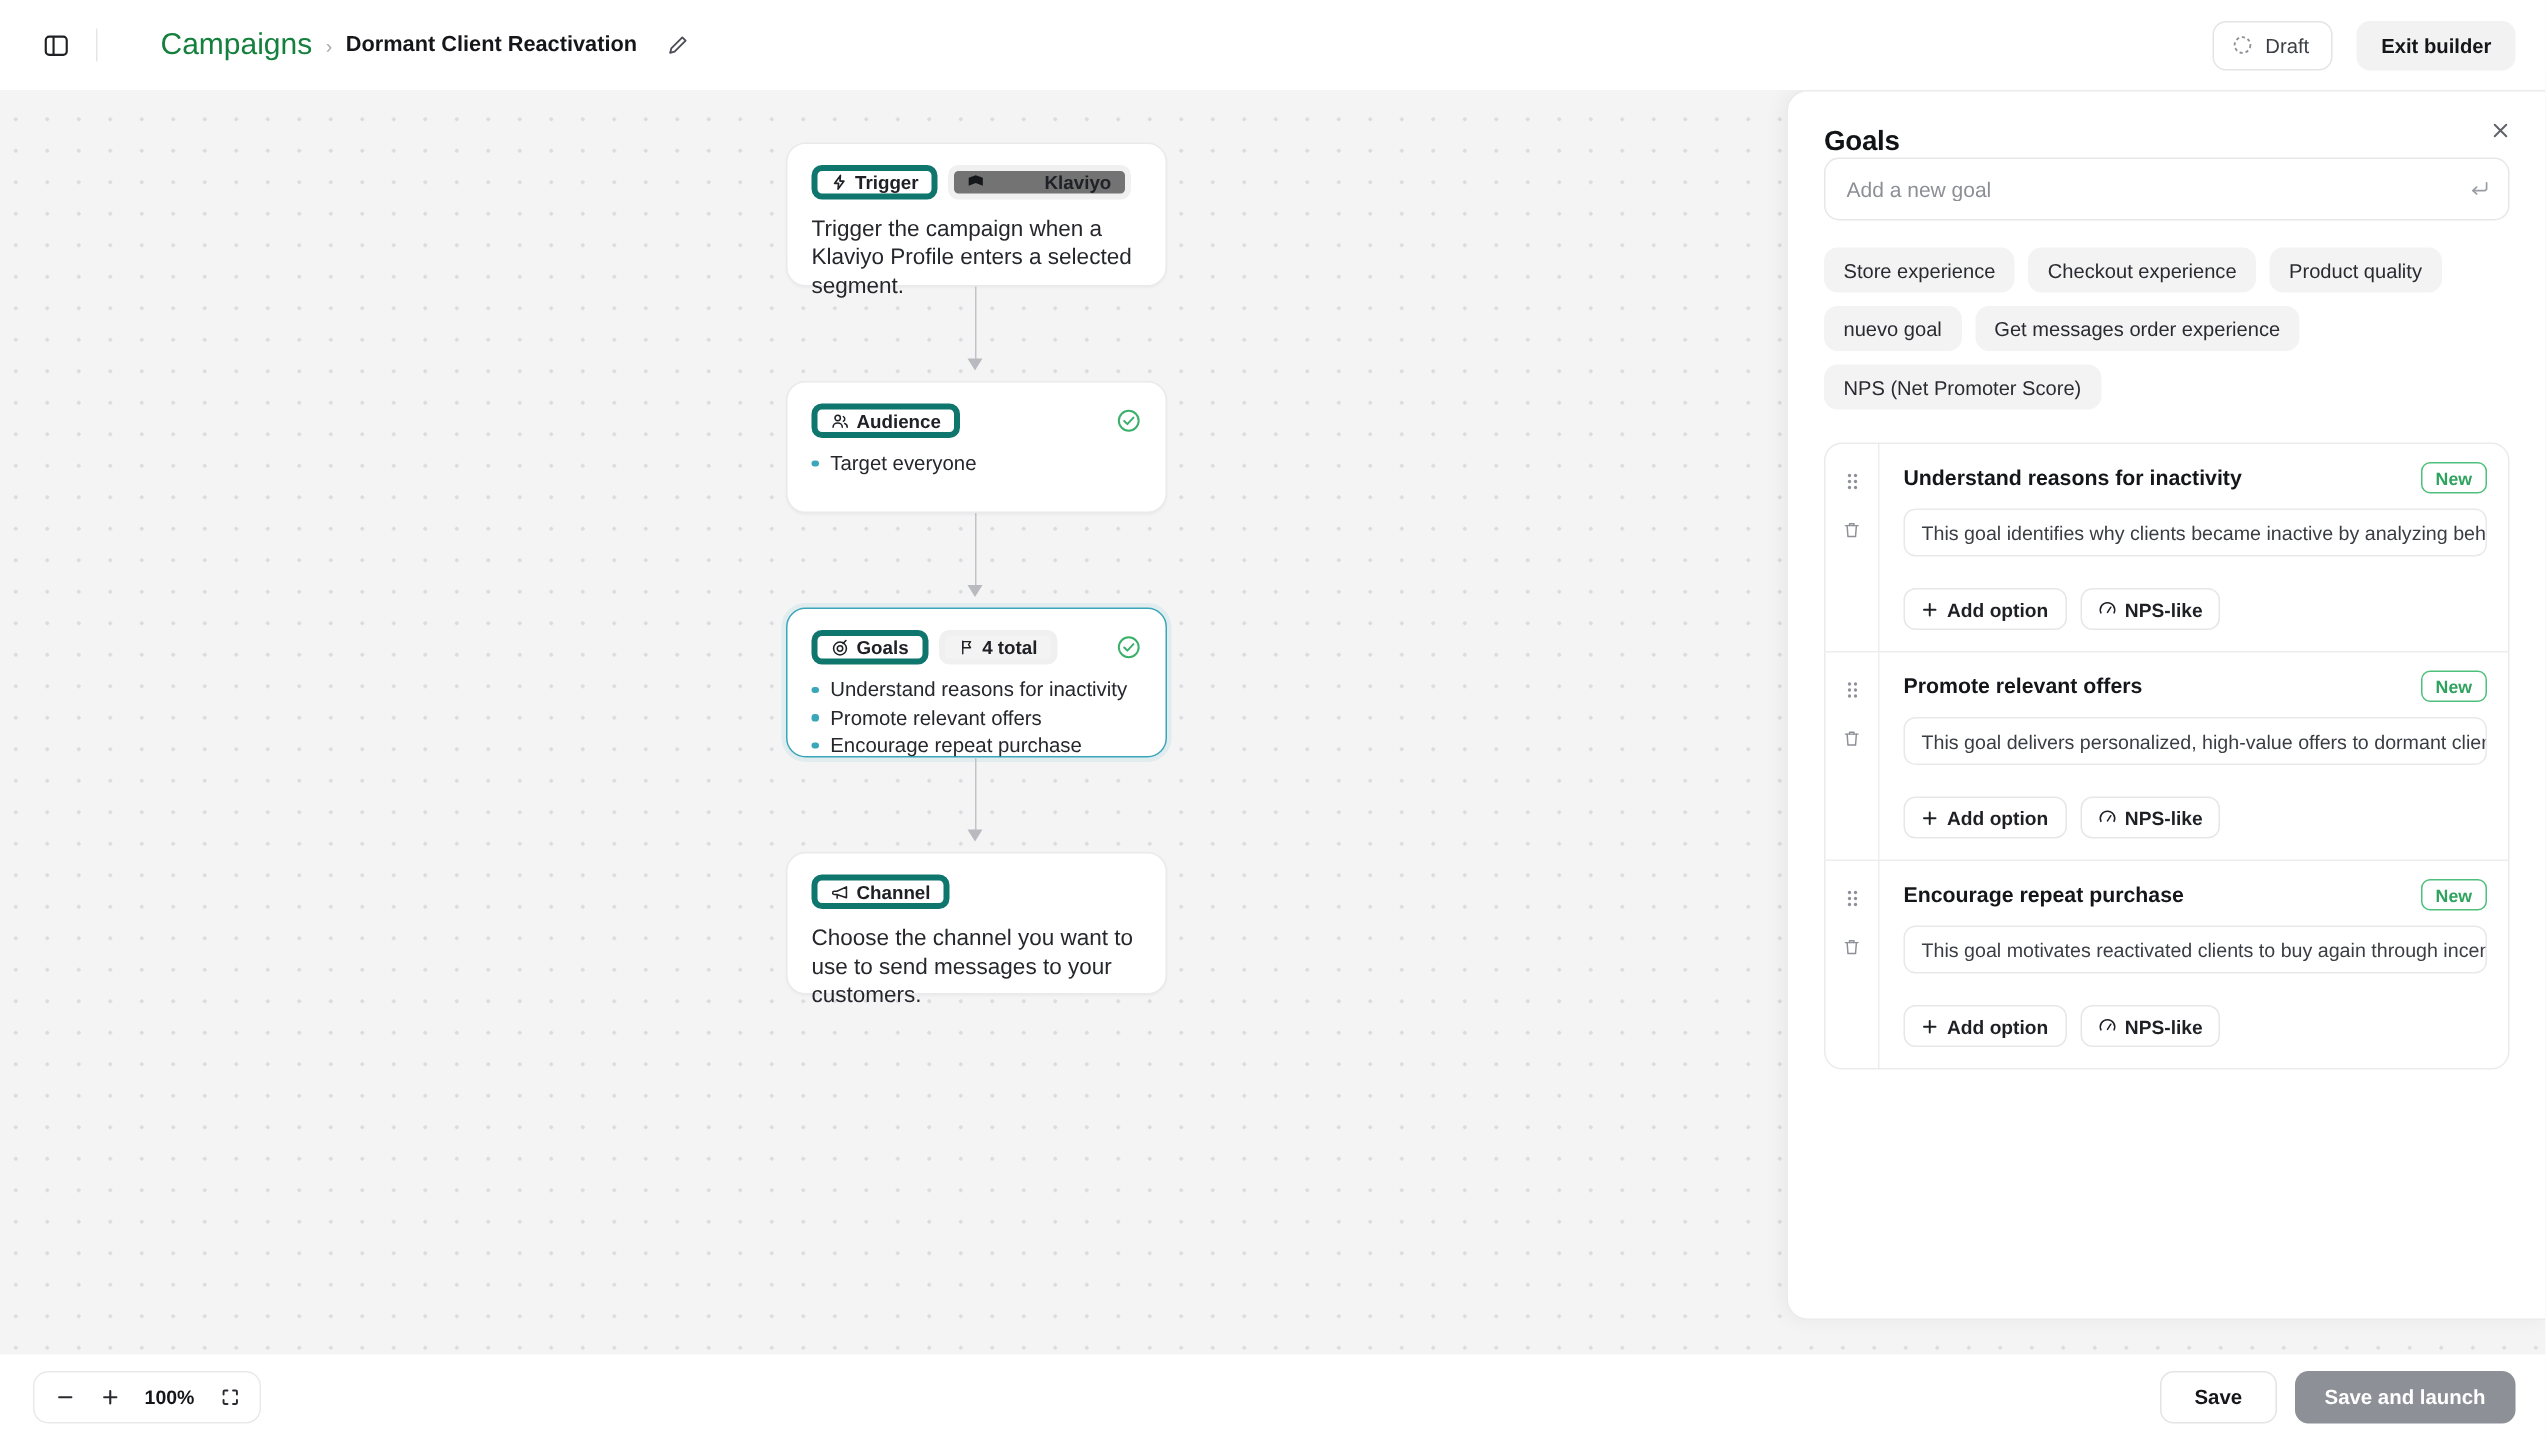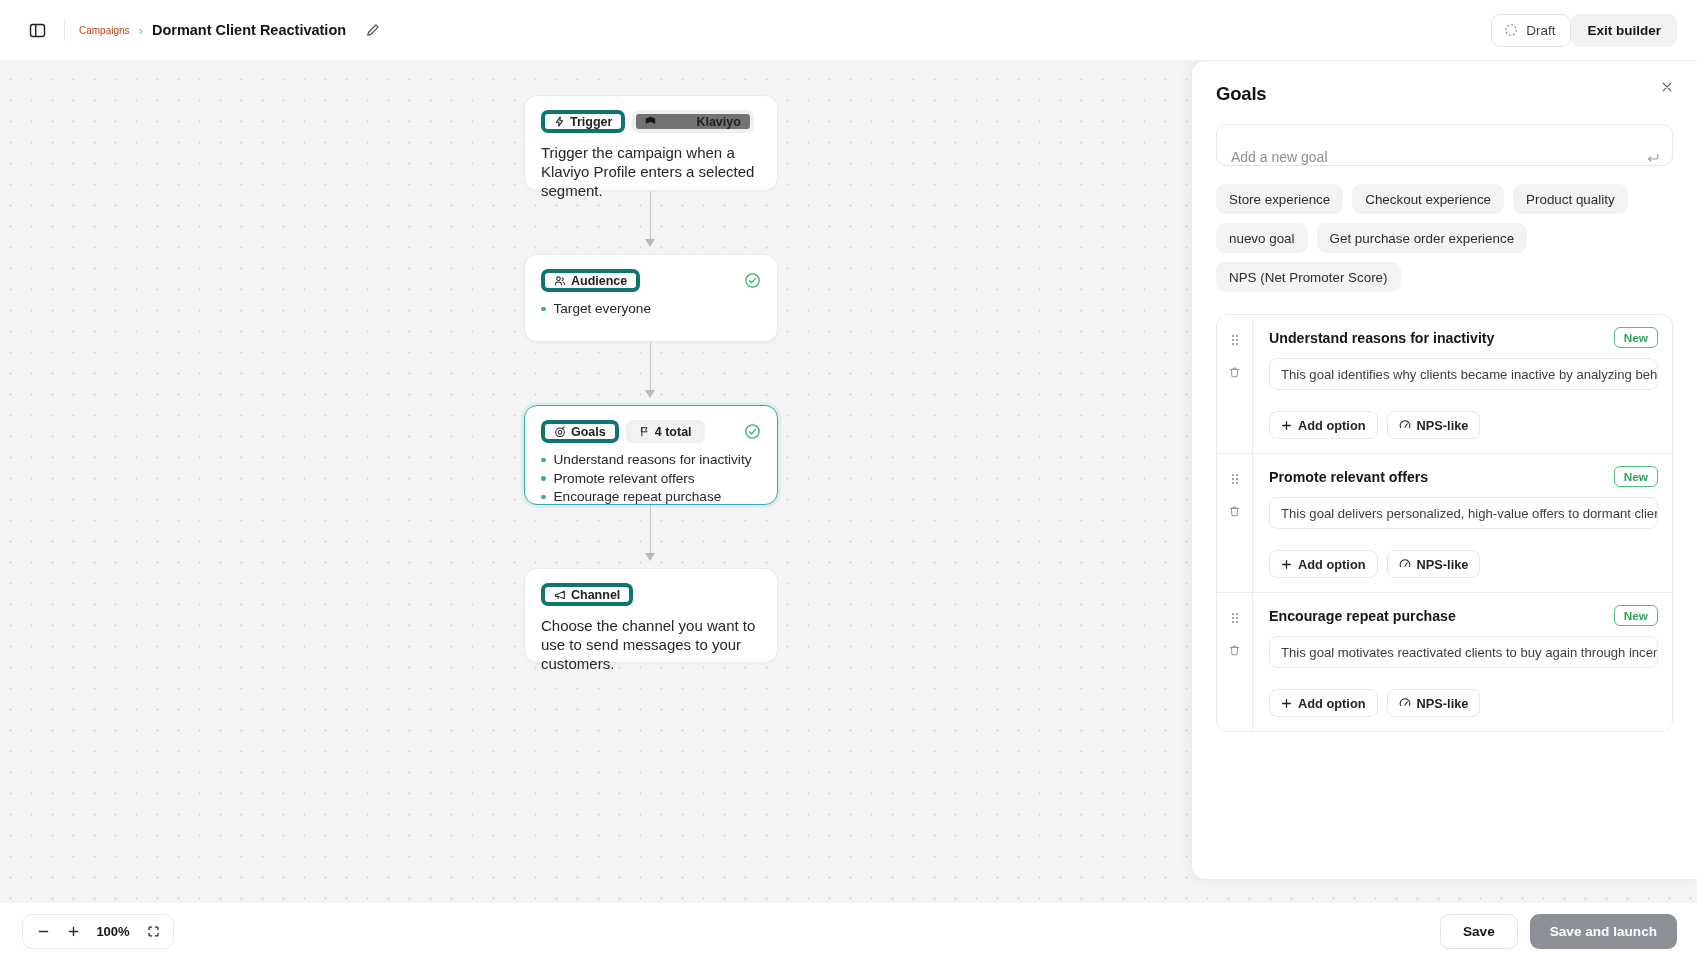--- a/index.html
+++ b/index.html
@@ -18,29 +18,29 @@
     background: #ffffff; display: flex; align-items: center;
     padding: 0 20px 0 22px; z-index: 30;
   }
   .panel-toggle {
     width: 30px; height: 30px; border-radius: 7px;
     display: flex; align-items: center; justify-content: center;
     cursor: pointer; color: #1f2024;
   }
   .topbar-divider { width: 1px; height: 22px; background: #e6e6e8; margin: 0 14px 0 12px; }
   .breadcrumb { display: flex; align-items: center; gap: 9px; }
-  .crumb-link { font-size: 10px; color: #c2410c; cursor: pointer; }
+  .crumb-link { font-size: 20px; color: #15803d; cursor: pointer; margin-left: 28px; }
   .crumb-sep { font-size: 13px; color: #a8aab2; }
   .crumb-current { font-size: 14.5px; color: #15161a; font-weight: 700; }
   .edit-pencil {
     width: 24px; height: 24px; margin-left: 6px; border-radius: 6px;
     display: flex; align-items: center; justify-content: center;
     color: #4b4d55; cursor: pointer;
   }
-  .topbar-right { margin-left: auto; display: flex; align-items: center; gap: 0; }
+  .topbar-right { margin-left: auto; display: flex; align-items: center; gap: 16px; }
   .status-chip {
     height: 33px; padding: 0 15px 0 12px; border: 1px solid #e4e4e7;
     border-radius: 9px; background: #ffffff; display: flex; align-items: center; gap: 8px;
     font-size: 13.5px; color: #3d3f47; cursor: pointer;
   }
   .exit-btn {
     height: 33px; padding: 0 16px; border-radius: 9px; border: none;
     background: #f2f2f3; font-size: 13.5px; color: #15161a; font-weight: 600;
     font-family: inherit; cursor: pointer; display: flex; align-items: center;
   }
@@ -109,22 +109,22 @@
   }
   .panel-close {
     position: absolute; right: 18px; top: 14px; width: 24px; height: 24px;
     border-radius: 6px; display: flex; align-items: center; justify-content: center;
     color: #60626a; cursor: pointer;
   }
   .panel-title { font-size: 18.5px; font-weight: 700; color: #121317; letter-spacing: -0.2px; }
   .panel-sub { margin-top: 9px; font-size: 14px; color: #6b6d75; }
 
   .goal-input-wrap {
-    margin-top: 19px; height: 42px; border: 1px solid #e7e7ea; border-radius: 10px;
-    background: #fff; display: flex; align-items: flex-end; padding: 0 12px 0 14px;
+    height: 42px; border: 1px solid #e7e7ea; border-radius: 10px;
+    background: #fff; display: flex; align-items: center; padding: 0 12px 0 14px;
   }
   .goal-input {
     flex: 1; border: none; outline: none; background: transparent;
     font-family: inherit; font-size: 14px; color: #15161a;
   }
   .goal-input::placeholder { color: #8d8f97; }
   .enter-hint { color: #9a9ca3; font-size: 15px; display: flex; align-items: center; cursor: pointer; }
 
   .chips { margin-top: 18px; display: flex; flex-wrap: wrap; gap: 9px; }
   .chip {
@@ -390,21 +390,21 @@
           <path d="M5.8 6.6 3 9.2l2.8 2.6"></path>
         </svg>
       </span>
     </div>
 
     <div class="chips">
       <span class="chip">Store experience</span>
       <span class="chip">Checkout experience</span>
       <span class="chip">Product quality</span>
       <span class="chip">nuevo goal</span>
-      <span class="chip">Get purchase order experience</span>
+      <span class="chip">Get messages order experience</span>
       <span class="chip">NPS (Net Promoter Score)</span>
     </div>
 
     <div class="goal-list">
 
       <div class="goal-card">
         <div class="goal-gutter">
           <span class="gutter-btn">
             <svg width="10" height="14" viewBox="0 0 10 14" fill="#8e9098">
               <circle cx="3" cy="3" r="1.1"></circle>

